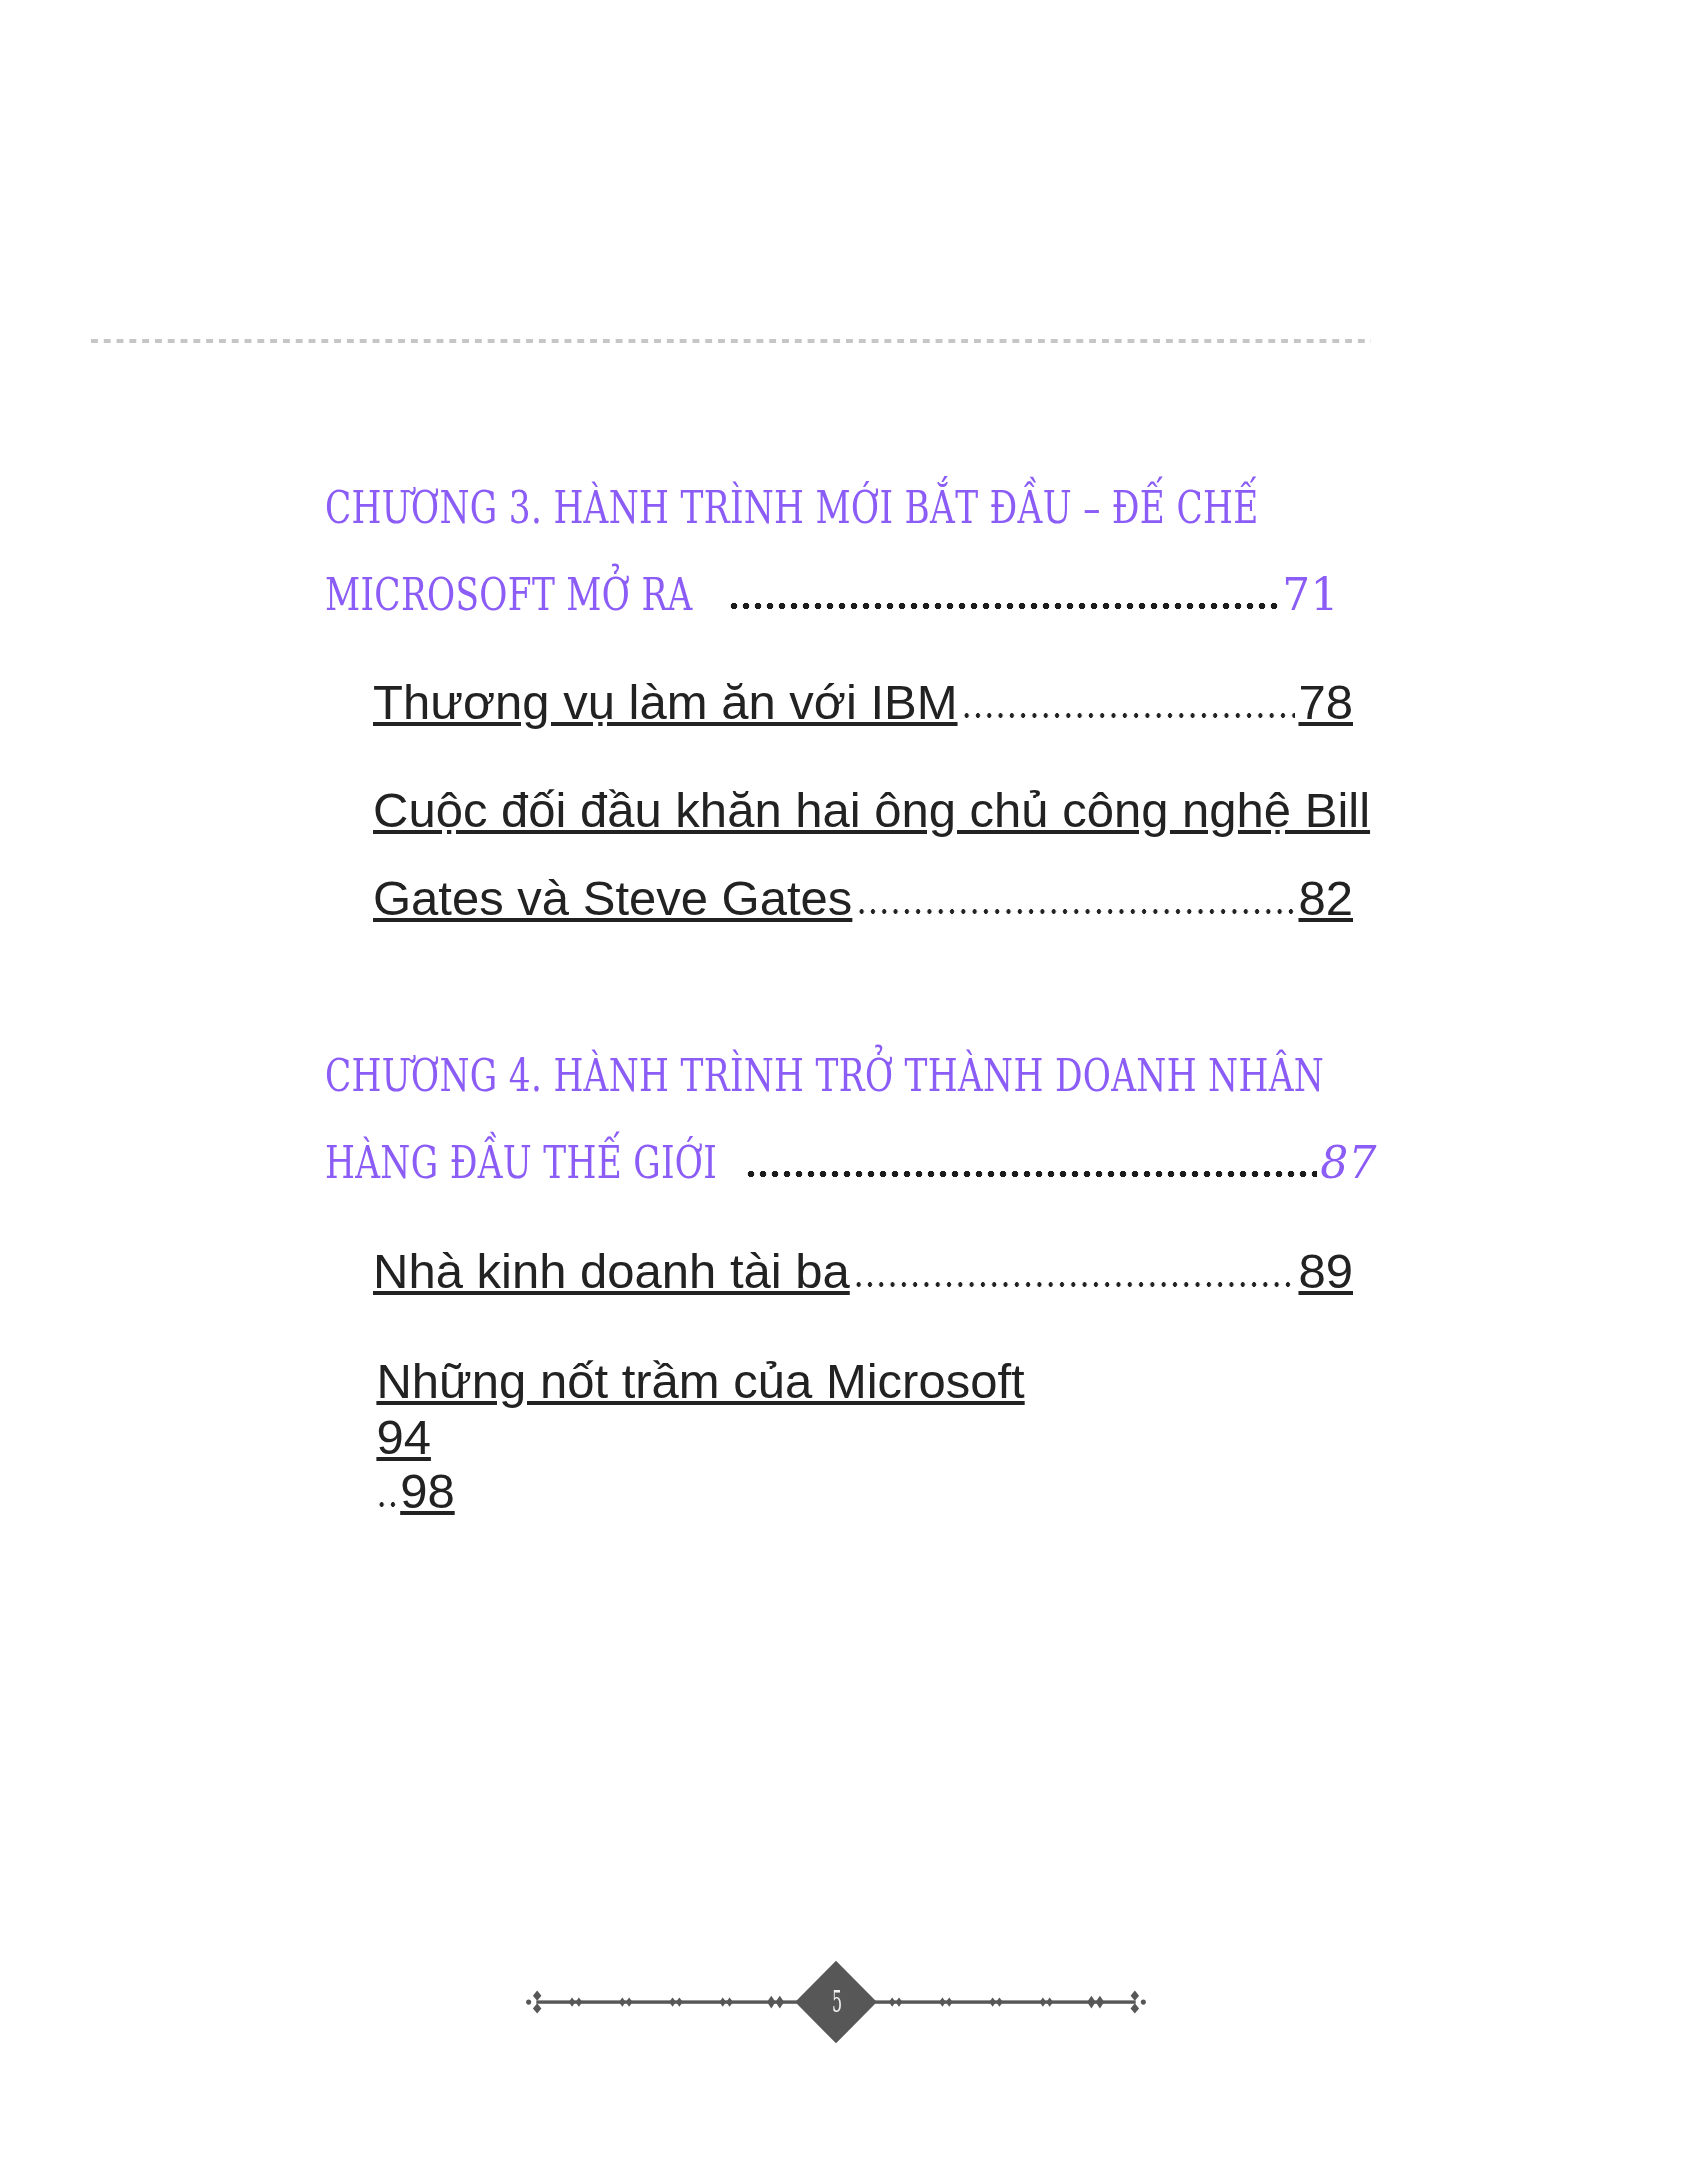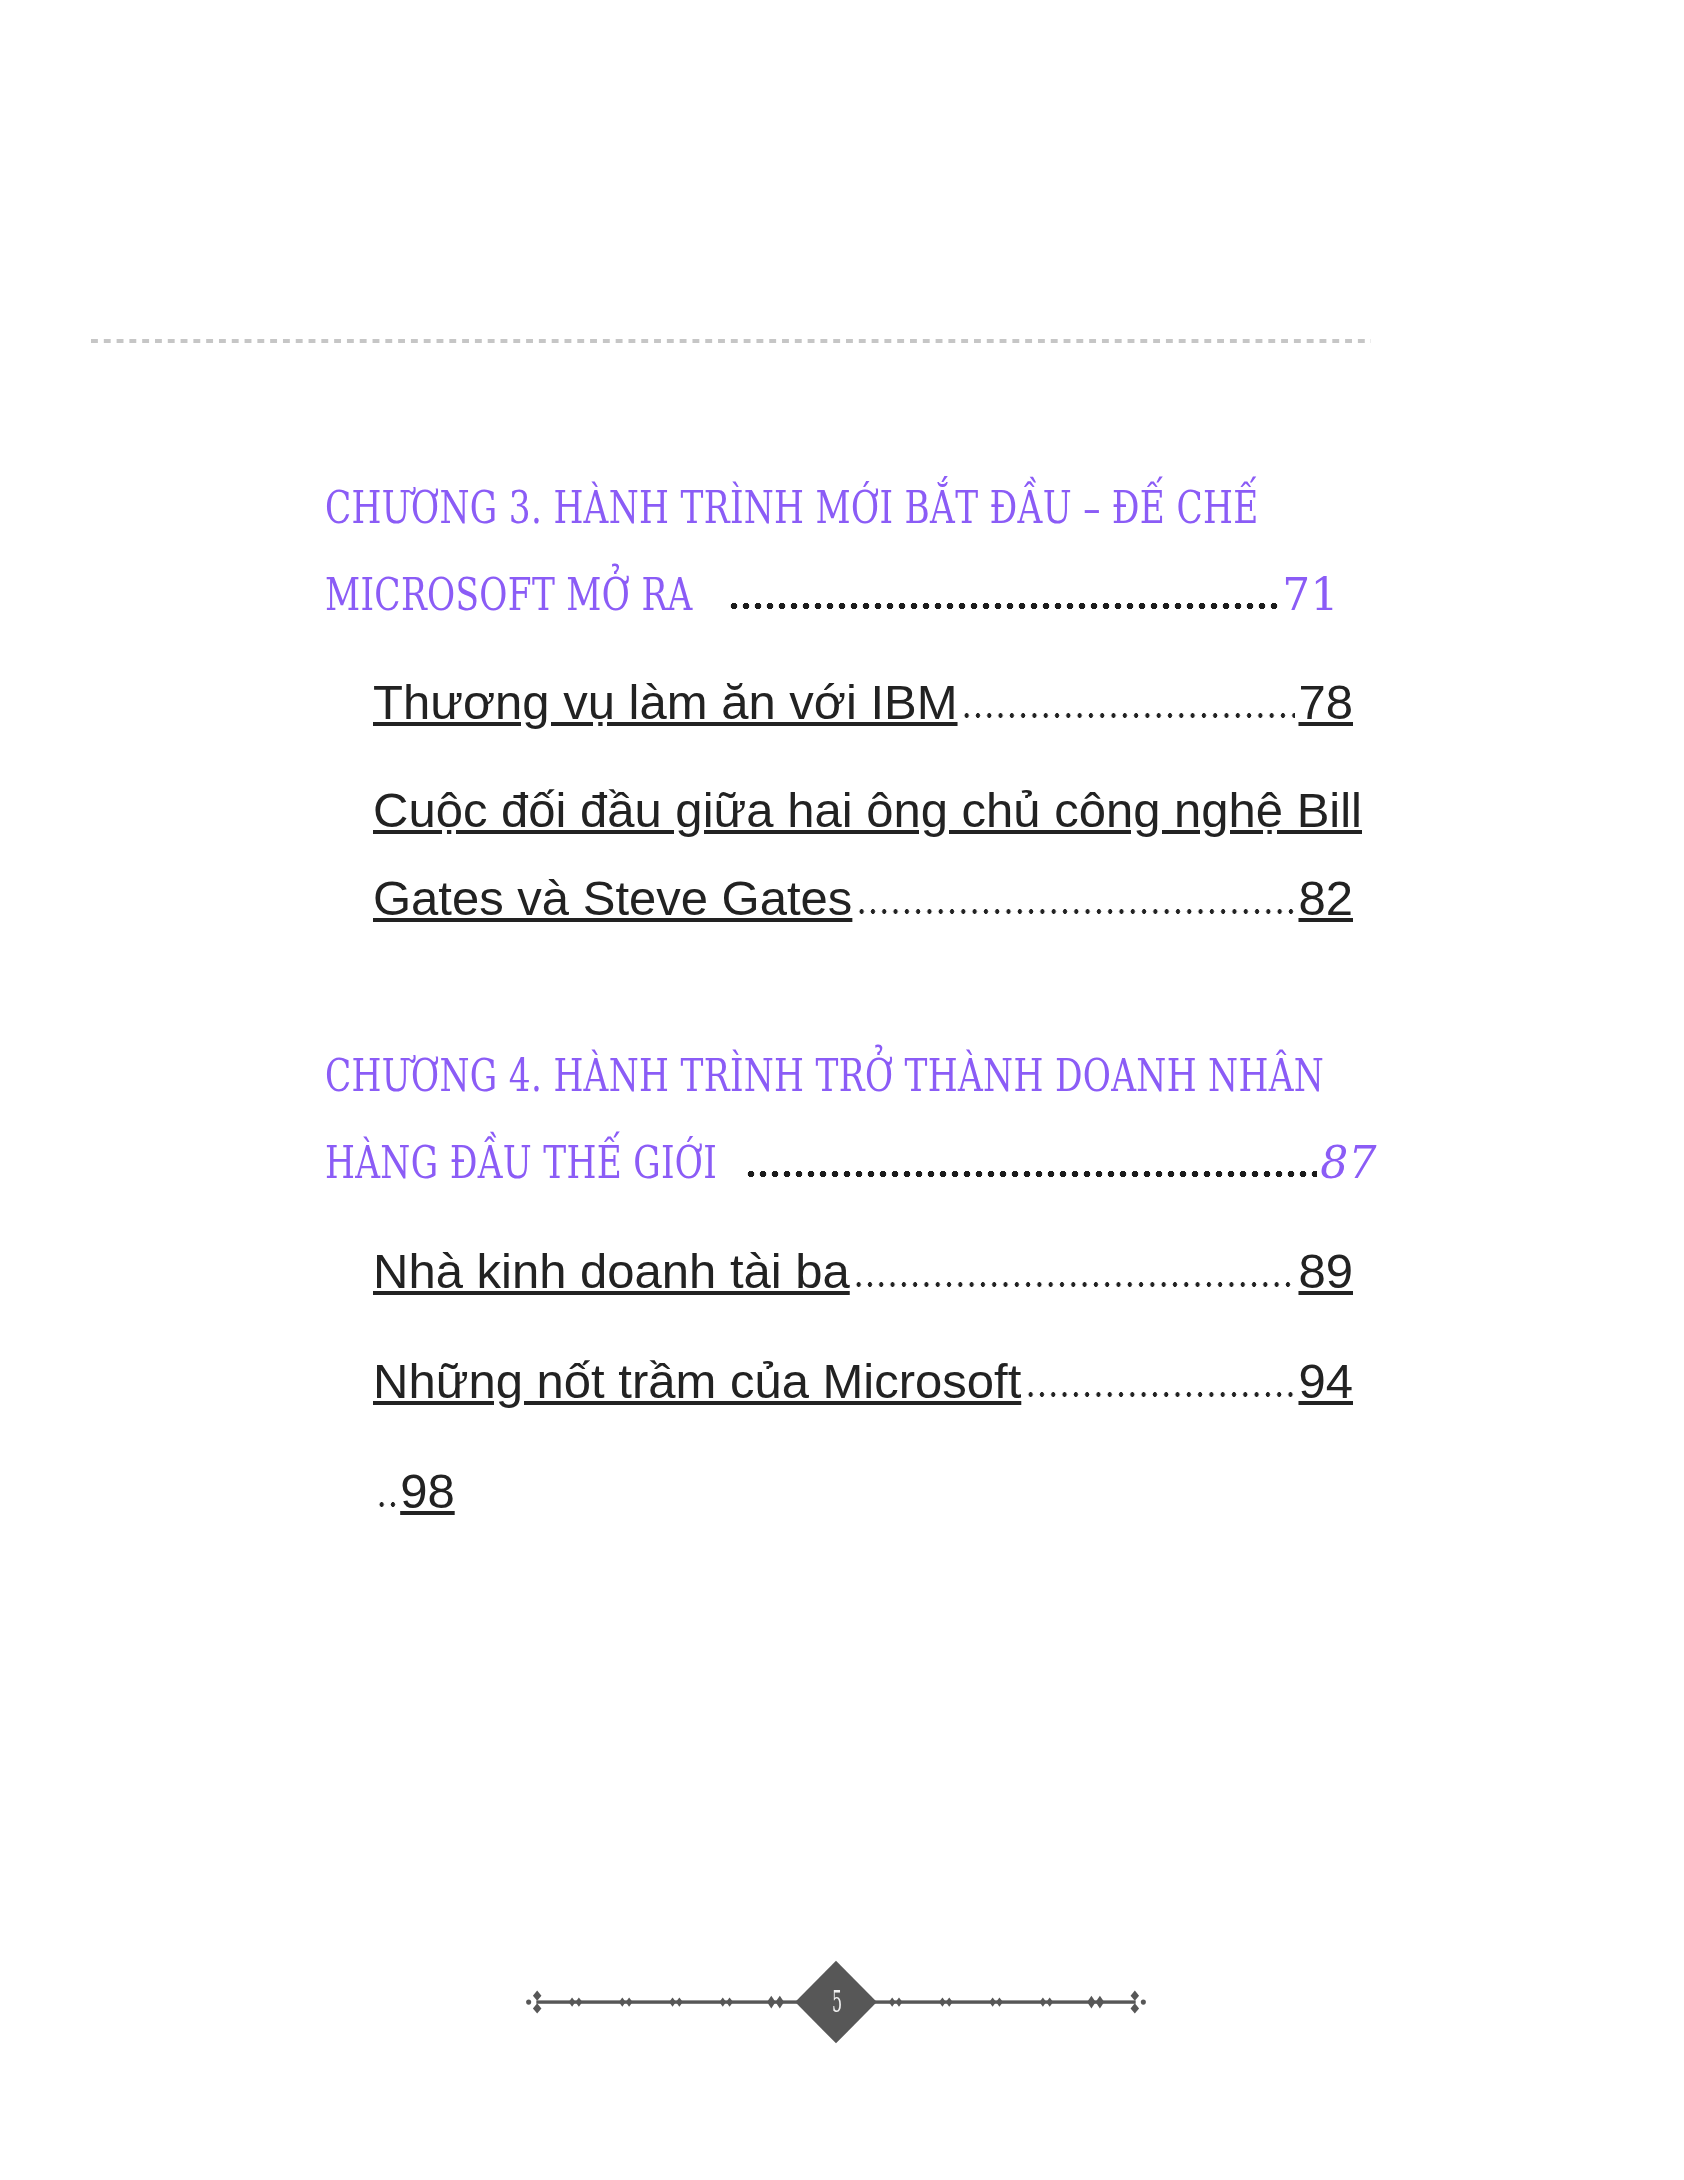--- a/index.html
+++ b/index.html
@@ -65,21 +65,21 @@
     <span class="pnum">71</span>
   </div>
 
   <div class="line section" style="left:373px; top:674px; width:980px;">
     <span class="txt-wrap">Thương vụ làm ăn với IBM</span>
     <span class="leader light"></span>
     <span class="pnum">78</span>
   </div>
 
   <div class="line section" style="left:373px; top:782px; width:980px;">
-    <span class="txt-wrap">Cuộc đối đầu giữa hai ông chủ công nghệ Bill</span>
+    <span class="txt-wrap">Cuộc đối đầu khăn hai ông chủ công nghệ Bill</span>
   </div>
   <div class="line section" style="left:373px; top:870px; width:980px;">
     <span class="txt-wrap">Gates và Steve Gates</span>
     <span class="leader light"></span>
     <span class="pnum">82</span>
   </div>
 
   <div class="line chapter" style="left:305px; top:1050px; width:1056px;">
     <span class="txt">CHƯƠNG 4. HÀNH TRÌNH TRỞ THÀNH DOANH NHÂN</span>
   </div>
@@ -88,21 +88,21 @@
     <span class="leader bold"></span>
     <span class="pnum" style="font-style:italic;">87</span>
   </div>
 
   <div class="line section" style="left:373px; top:1243px; width:980px;justify-content:space-between;">
     <span class="txt-wrap">Nhà kinh doanh tài ba</span>
     <span class="leader light"></span>
     <span class="pnum">89</span>
   </div>
 
-  <div class="line section" style="left:373px; top:1353px; width:980px;">
+  <div class="line section" style="left:373px; top:1353px; width:980px;flex-direction:column;">
     <span class="txt-wrap">Những nốt trầm của Microsoft</span>
     <span class="leader light"></span>
     <span class="pnum">94</span>
   </div>
 
   <div class="line section" style="left:373px; top:1463px; width:980px;">
     <span class="leader light" style="flex:none; width:20.4px;"></span>
     <span class="pnum">98</span>
   </div>
 </div>

